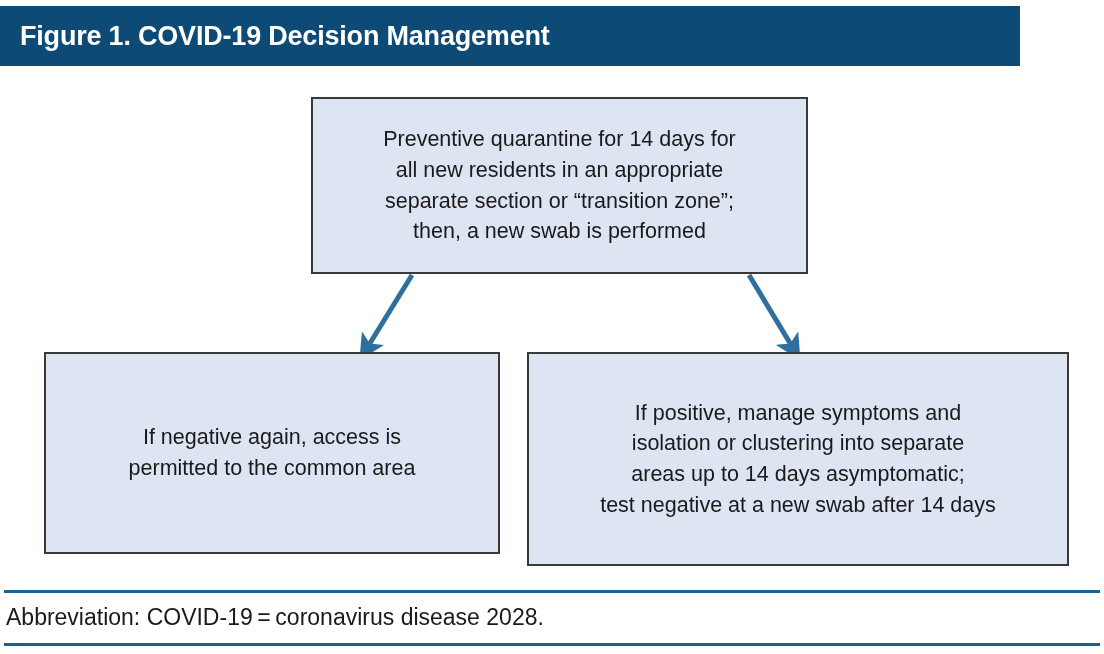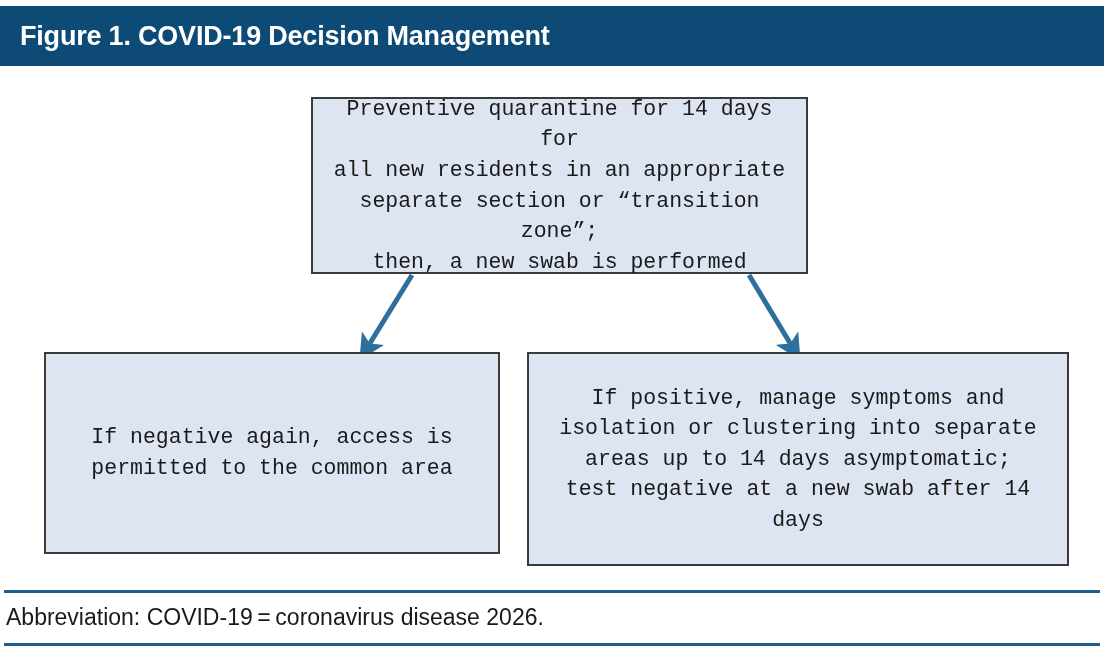--- a/index.html
+++ b/index.html
@@ -19,21 +19,21 @@
     width: 1104px;
     height: 654px;
     background: #ffffff;
   }
 
   
   .header-bar {
     position: absolute;
     left: 0;
     top: 6px;
-    width: 1104px;
+    width: 1020px;
     height: 60px;
     background: #0d4b76;
     box-sizing: border-box;
     display: flex;
     align-items: center;
   }
   .header-title {
     margin-left: 20px;
     color: #ffffff;
     font-size: 27px;
@@ -52,21 +52,20 @@
     align-items: center;
     justify-content: center;
     text-align: center;
   }
   .flow-text {
     font-size: 21.5px;
     line-height: 1.42;
     color: #1a1a1a;
     padding: 0 10px;
     white-space: pre-line;
-    font-family: Liberation Mono, monospace;
   }
 
   #box-top {
     left: 311px;
     top: 97px;
     width: 497px;
     height: 177px;
   }
   #box-left {
     left: 44px;
@@ -148,16 +147,16 @@
   </div>
 
   <div class="flow-box" id="box-right">
     <span class="flow-text">If positive, manage symptoms and
 isolation or clustering into separate
 areas up to 14 days asymptomatic;
 test negative at a new swab after 14 days</span>
   </div>
 
   <div class="rule" id="rule-top"></div>
-  <div class="footnote">Abbreviation: COVID-19 = coronavirus disease 2026.</div>
+  <div class="footnote">Abbreviation: COVID-19 = coronavirus disease 2028.</div>
   <div class="rule" id="rule-bottom"></div>
 
 </div>
 
 </body></html>

